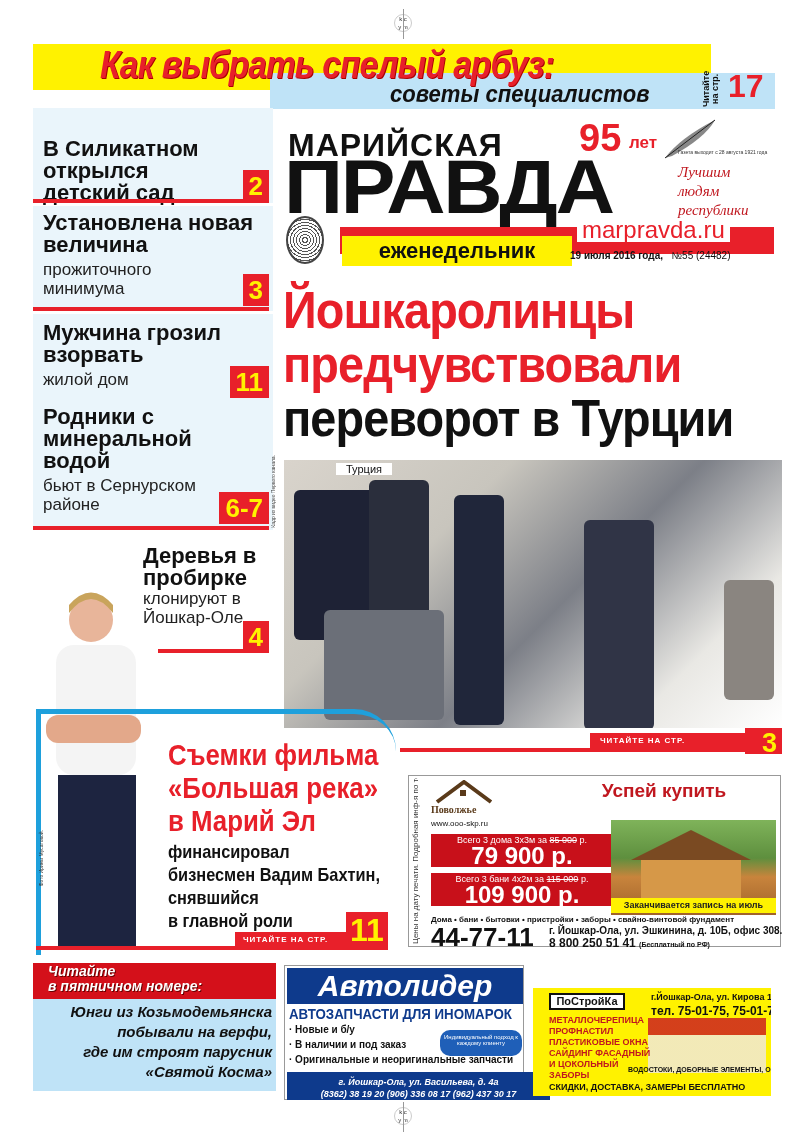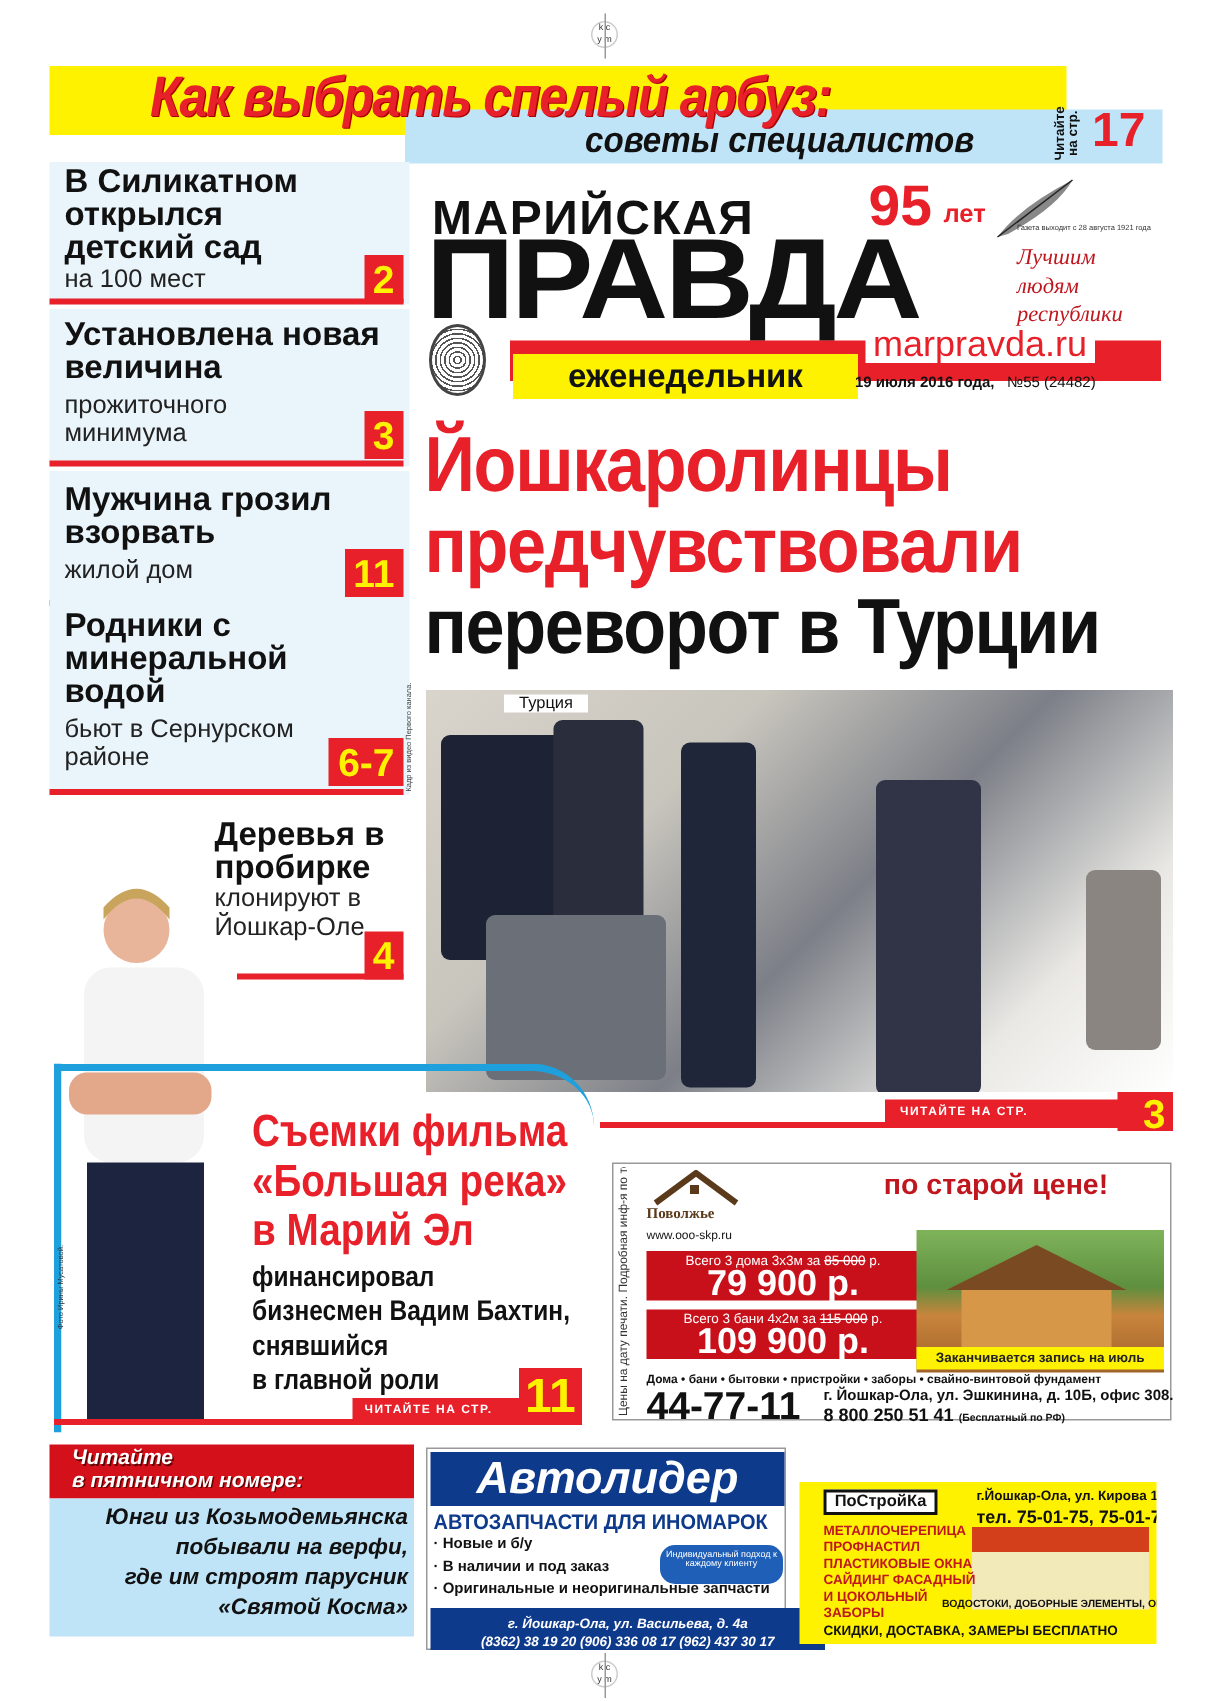--- a/index.html
+++ b/index.html
@@ -122,21 +122,21 @@
 
 <div class="abs top-yellow"></div>
 <div class="abs top-blue"></div>
 <div class="abs top-title">Как выбрать спелый арбуз:</div>
 <div class="abs top-sub">советы специалистов</div>
 <div class="abs read-vert">Читайте на стр.</div>
 <div class="abs page17">17</div>
 
 <div class="abs left-col">
   <div class="teaser" style="top:0;height:95px;">
-    <div class="h" style="padding-top:2px;width:200px;">В Силикатном открылся детский сад</div>
+    <div class="h" style="padding-top:2px;width:200px;margin-top:28px;">В Силикатном открылся детский сад</div>
     <div class="s">на 100 мест</div>
     <div class="pg" style="top:62px;">2</div>
     <div class="rule"></div>
   </div>
   <div class="teaser" style="top:98px;height:105px;">
     <div class="h" style="padding-top:6px;width:235px;">Установлена новая величина</div>
     <div class="s" style="padding-top:4px;width:150px;">прожиточного минимума</div>
     <div class="pg" style="top:68px;">3</div>
     <div class="rule"></div>
   </div>
@@ -234,21 +234,21 @@
 
 <div class="abs ad-pov">
   <div class="vert">Цены на дату печати. Подробная инф-я по тел.</div>
   <svg class="house-logo" viewBox="0 0 62 40">
     <path d="M4 22 L31 2 L58 22" stroke="#5a3a1a" stroke-width="4" fill="none"></path>
     <rect x="27" y="10" width="6" height="6" fill="#5a3a1a"></rect>
   </svg>
   <div class="pov-name">Поволжье</div>
   <div class="pov-url">www.ooo-skp.ru</div>
   <div class="pov-title">
-    <div>по старой цене!</div>
+    <div>Успей купить</div>
   </div>
   <div class="price" style="top:58px;">
     <div class="l"><span>Всего 3 дома 3х3м за</span> <s>85 000</s> <span>р.</span></div>
     <div class="big">79 900 р.</div>
   </div>
   <div class="price" style="top:97px;">
     <div class="l"><span>Всего 3 бани 4х2м за</span> <s>115 000</s> <span>р.</span></div>
     <div class="big">109 900 р.</div>
   </div>
   <div class="house-img">

